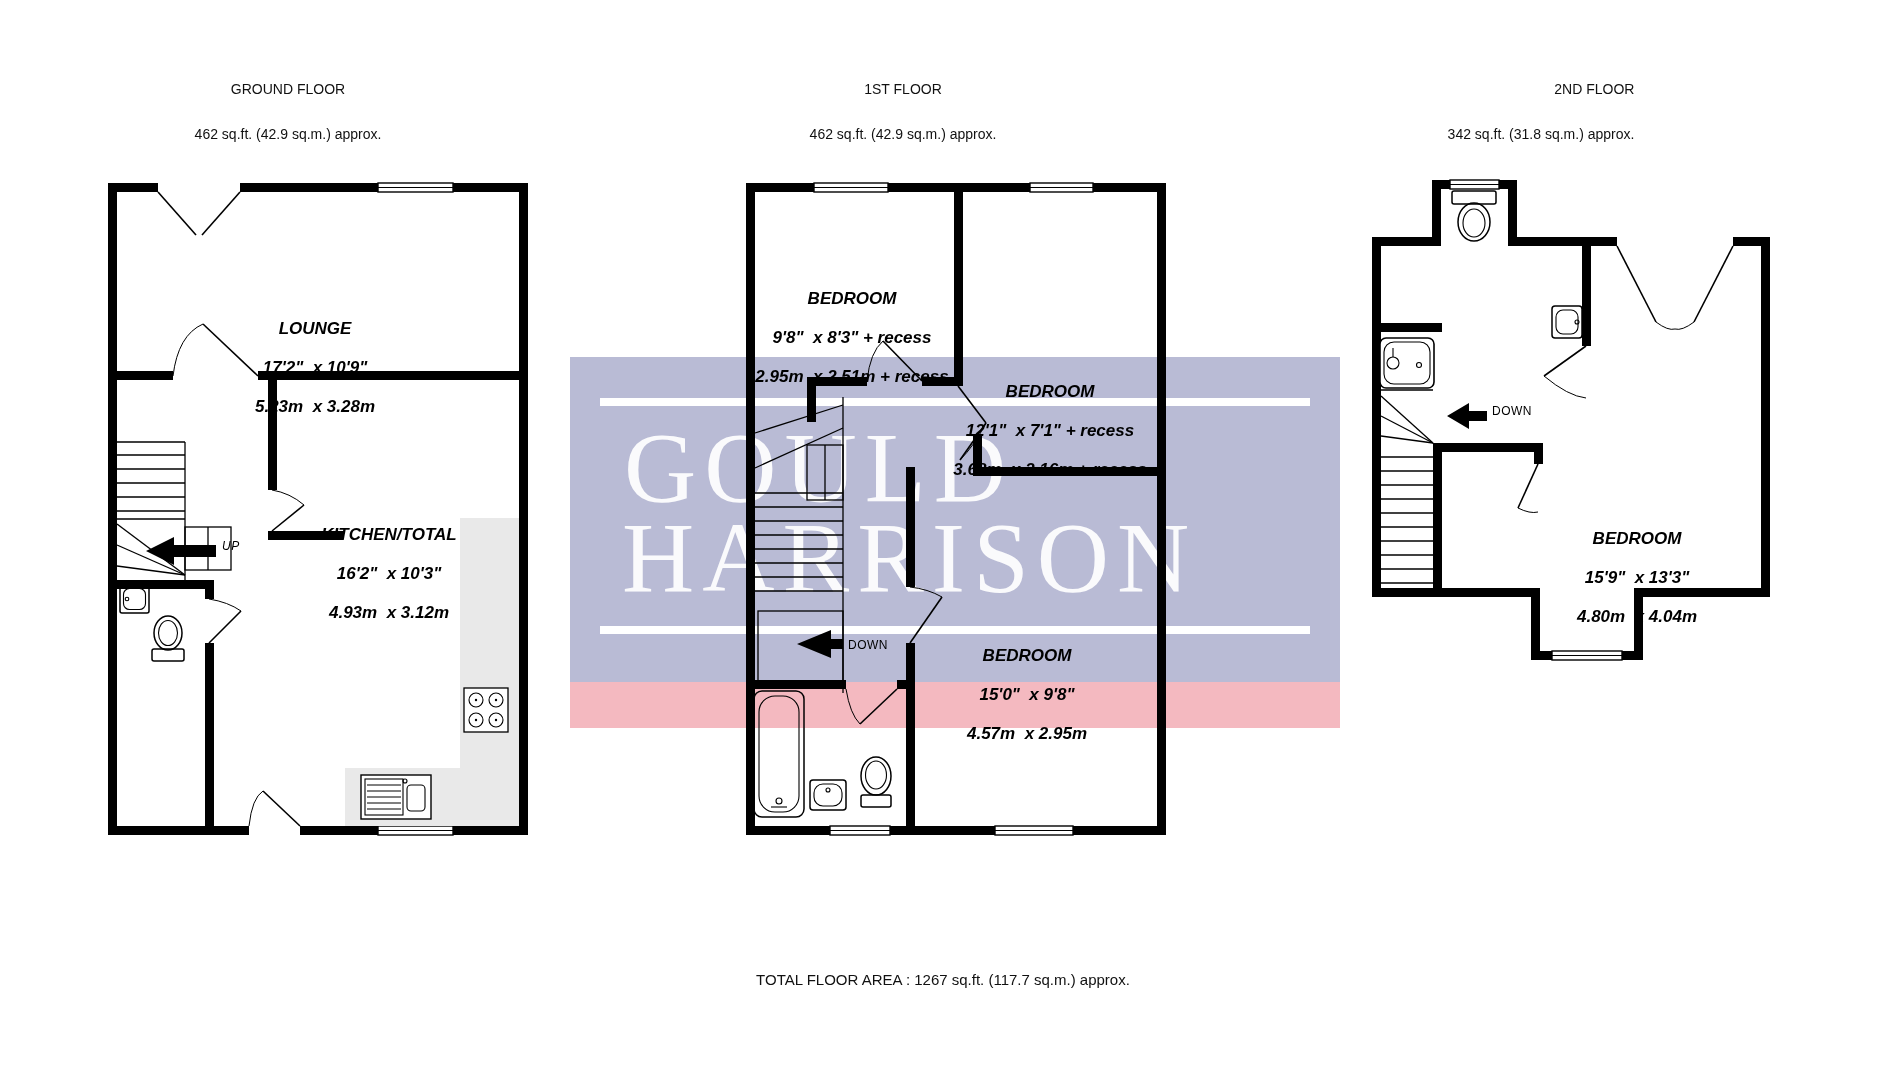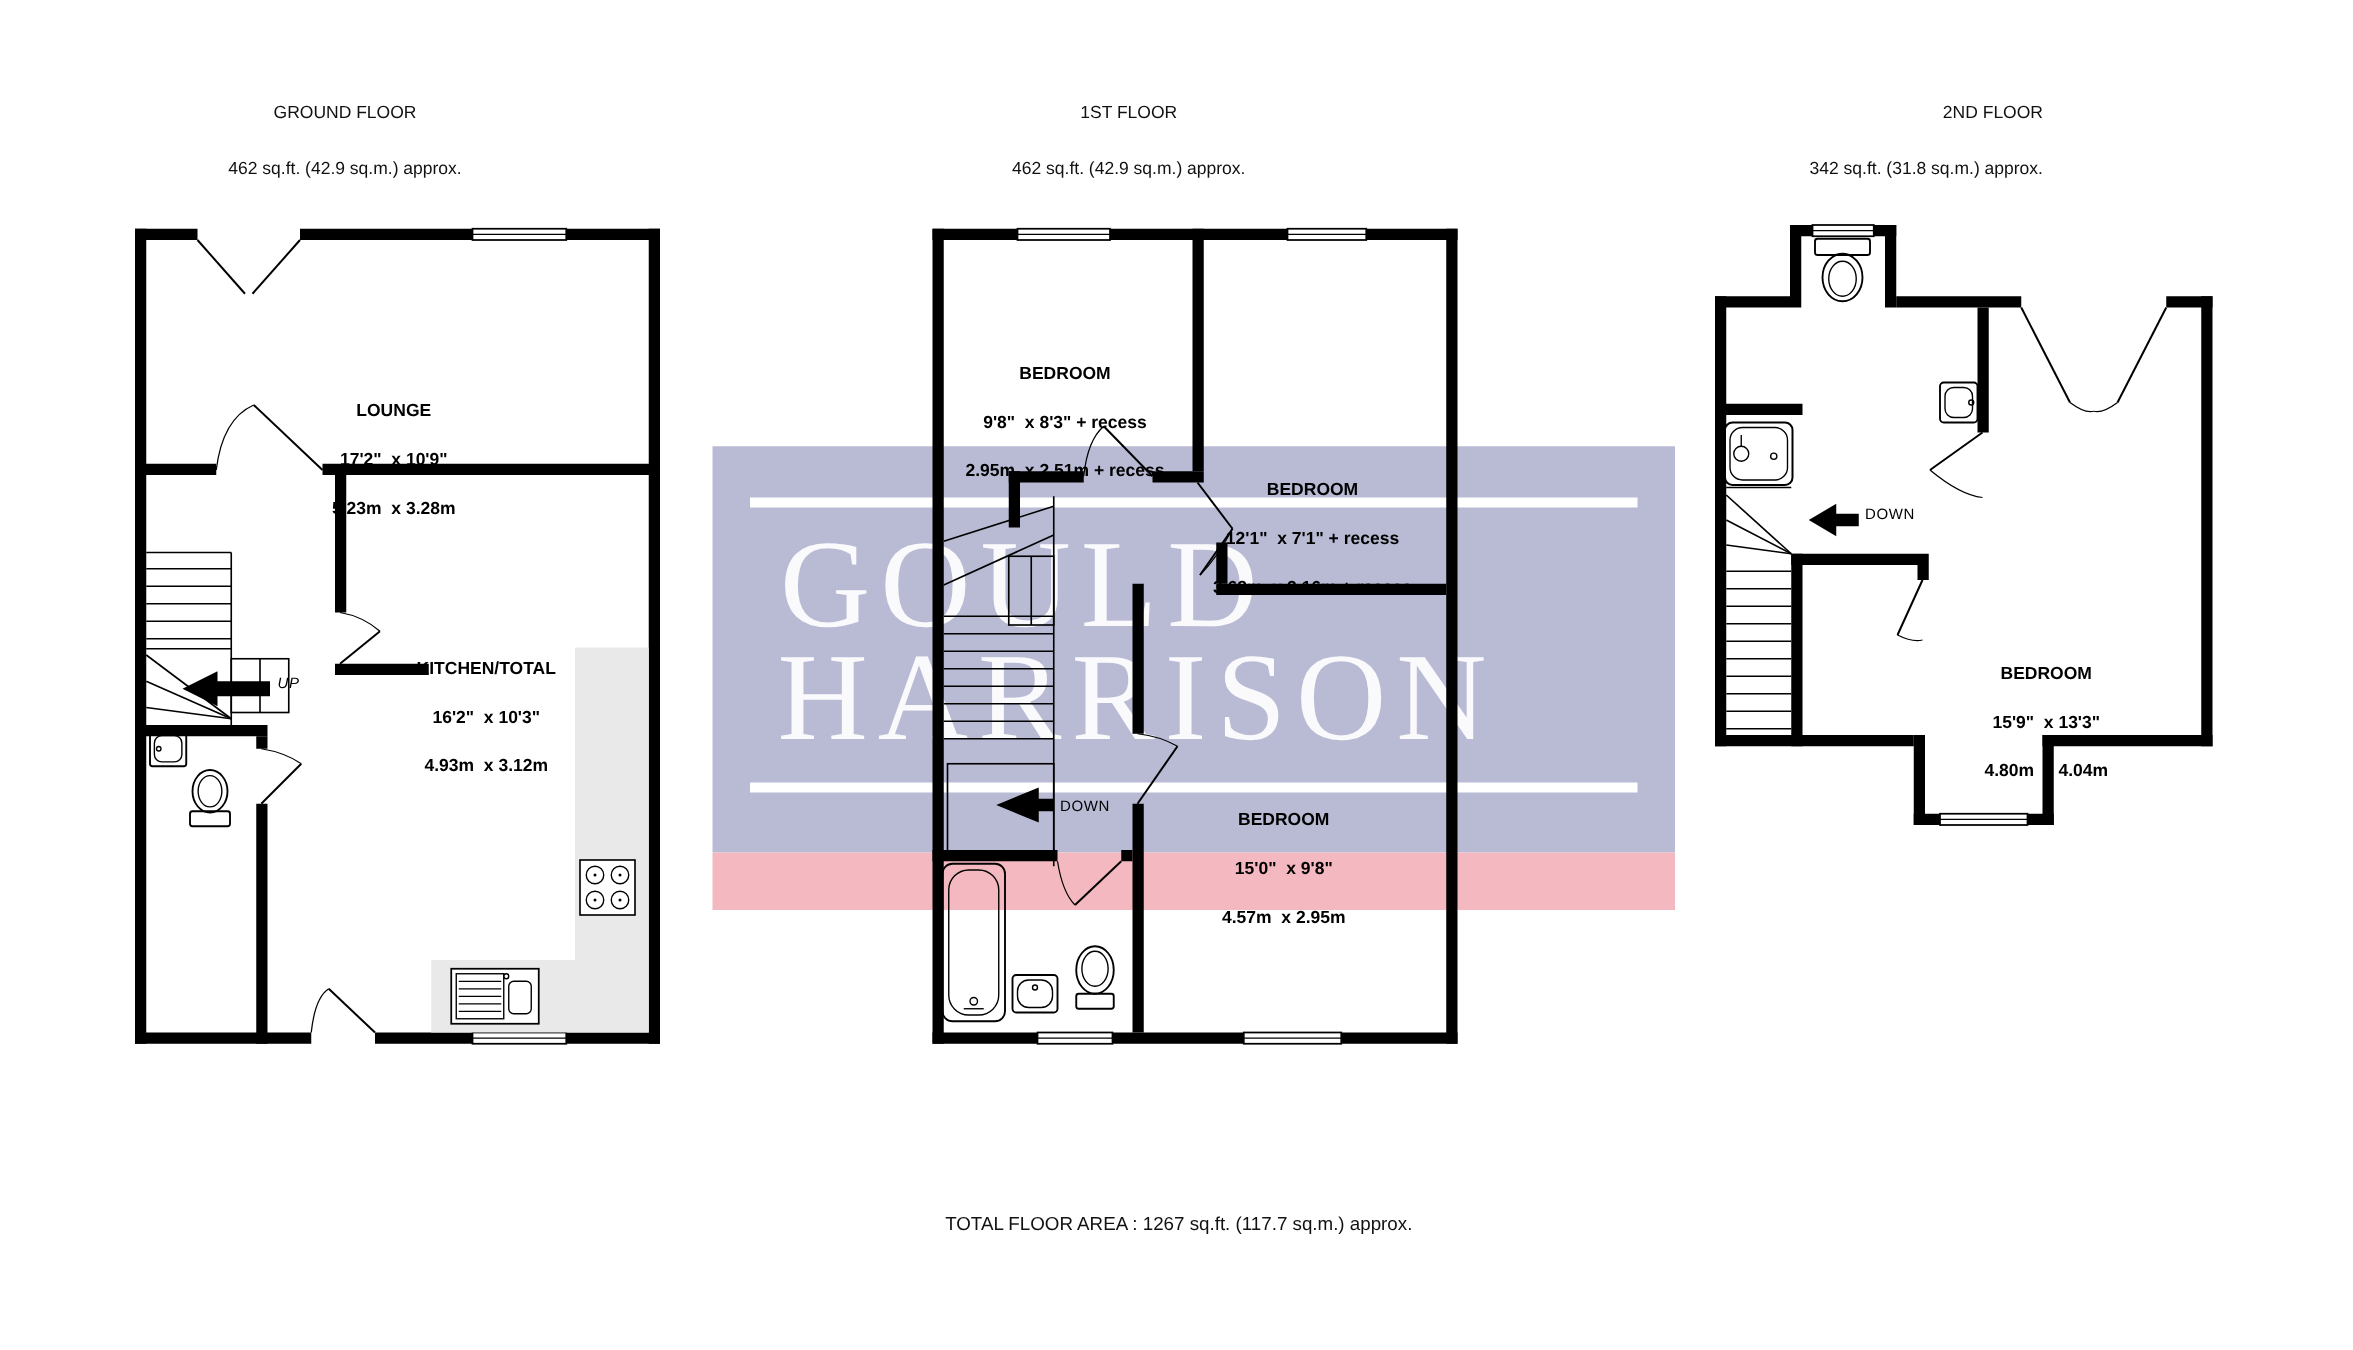--- a/index.html
+++ b/index.html
@@ -4,21 +4,21 @@
 <style>
   :root{
     --band:#b9bbd5; --accent:#f4b9c0; --counter:#e9e9e9; --wall:#000000; --ink:#1c1c1c;
   }
   html,body{margin:0;padding:0;}
   body{width:1882px;height:1080px;background:#ffffff;position:relative;overflow:hidden;
        font-family:"Liberation Sans", sans-serif;color:var(--ink);}
   .abs{position:absolute;}
   .center{transform:translateX(-50%);text-align:center;}
   .floor-header{font-size:14px;line-height:15px;color:#111;white-space:pre;}
-  .room-label{font-size:14px;font-weight:bold;line-height:13px;color:#000;white-space:pre;}
+  .room-label{font-size:17px;font-weight:bold;line-height:13px;color:#000;white-space:pre;font-style:italic;}
   .stair-label{font-size:12px;color:#000;letter-spacing:.5px;}
   .wm-band{background:var(--band);}
   .wm-accent{background:var(--accent);}
   .wm-stripe{background:#ffffff;height:8px;}
   .wm-text{font-family:"Liberation Serif", serif;color:rgba(255,255,255,.93);
            font-size:100px;line-height:100px;letter-spacing:8px;white-space:pre;}
   .footer-total{font-size:15px;color:#111;white-space:pre;}
   .footer-small{font-size:12.3px;line-height:14.6px;color:#111;white-space:pre;}
   svg{position:absolute;overflow:visible;}
   .wall{fill:var(--wall);}
@@ -32,21 +32,21 @@
 </head>
 <body>
 
 <div class="abs wm-band" style="left:570px;top:357px;width:770px;height:325px;"></div>
 <div class="abs wm-accent" style="left:570px;top:682px;width:770px;height:46px;"></div>
 <div class="abs wm-stripe" style="left:600px;top:398px;width:710px;"></div>
 <div class="abs wm-stripe" style="left:600px;top:626px;width:710px;"></div>
 <div class="abs wm-text" style="left:624px;top:418px;">GOULD</div>
 <div class="abs wm-text" style="left:622px;top:508px;">HARRISON</div>
 
-<div class="abs center floor-header" style="left:276px;top:52px;">
+<div class="abs center floor-header" style="left:288px;top:52px;">
   <div>GROUND FLOOR</div>
   <div>462 sq.ft. (42.9 sq.m.) approx.</div>
 </div>
 <div class="abs center floor-header" style="left:903px;top:52px;">
   <div>1ST FLOOR</div>
   <div>462 sq.ft. (42.9 sq.m.) approx.</div>
 </div>
 <div class="abs center floor-header" style="left:1541px;top:52px;text-align:right;">
   <div>2ND FLOOR</div>
   <div>342 sq.ft. (31.8 sq.m.) approx.</div>

